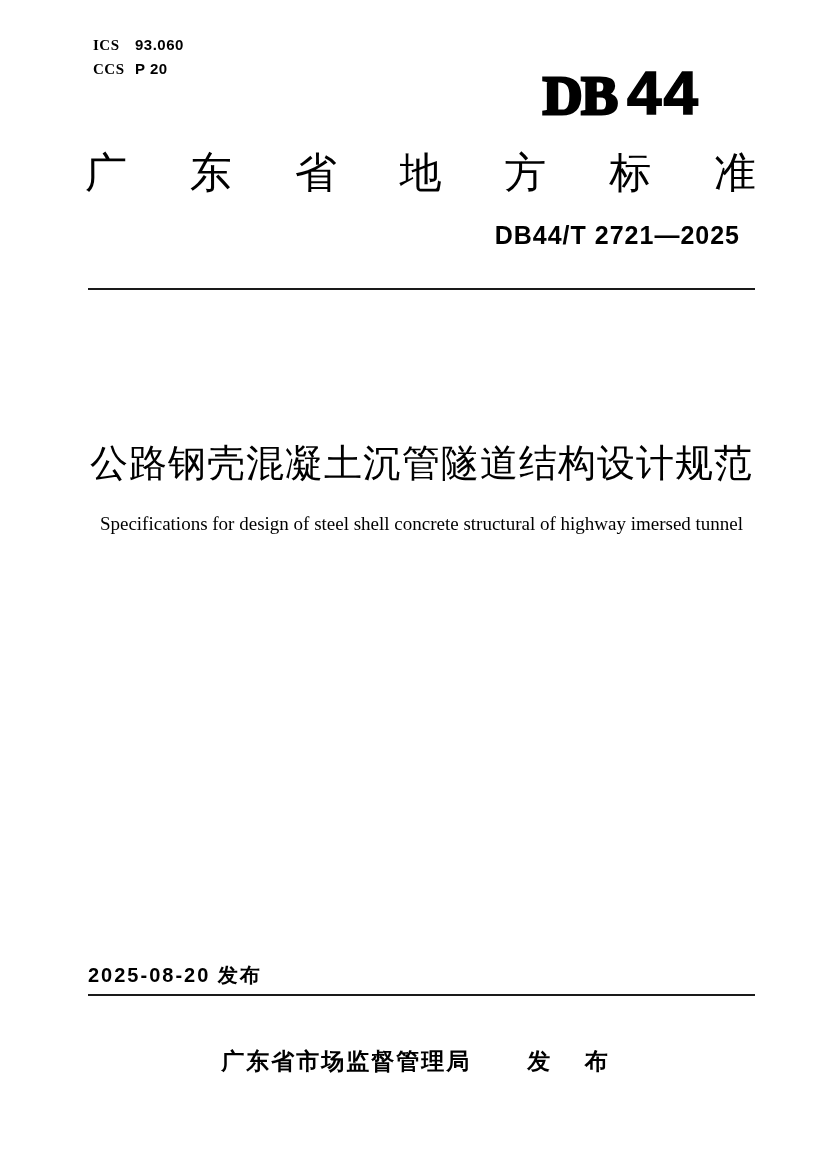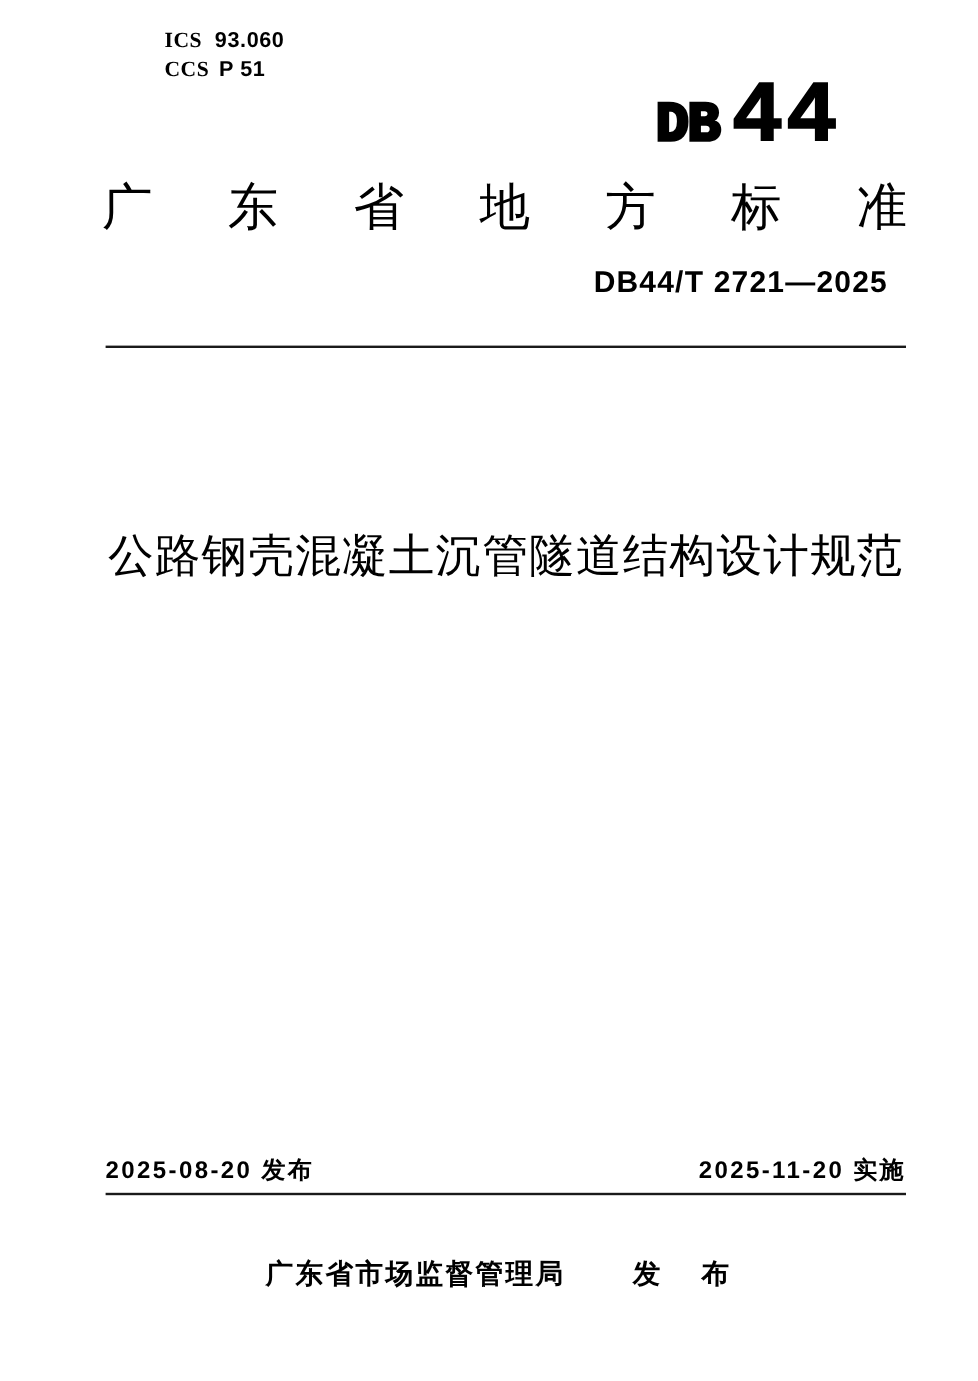--- a/index.html
+++ b/index.html
@@ -11,25 +11,24 @@
     background: #ffffff;
     color: #000;
     font-family: "Liberation Sans", sans-serif;
     overflow: hidden;
   }
 
   
   .ics-block {
     position: absolute;
     left: 93px;
-    top: 21px;
-    font-size: 18px;
+    top: 33px;
+    font-size: 15px;
     line-height: 24px;
     letter-spacing: 0.5px;
-    margin-left: 44px;
   }
   .ics-label {
     font-family: "Liberation Serif", serif;
     font-weight: bold;
     display: inline-block;
     min-width: 34px;
   }
   .ics-value {
     font-family: "Liberation Sans", sans-serif;
     font-weight: bold;
@@ -38,31 +37,31 @@
 
   
   .db-logo {
     position: absolute;
     top: 62px;
     right: 115px;
     line-height: 1;
     white-space: nowrap;
   }
   .logo-db {
-    font-family: Liberation Mono, monospace;
+    font-family: Liberation Serif, serif;
     font-weight: 900;
-    font-size: 46px;
+    font-size: 55px;
     letter-spacing: -1px;
     -webkit-text-stroke: 3px #000;
     paint-order: stroke fill;
   }
   .logo-num {
-    font-family: Liberation Mono, monospace;
+    font-family: Liberation Sans, sans-serif;
     font-weight: 900;
-    font-size: 72px;
+    font-size: 62px;
     margin-left: 10px;
     letter-spacing: 2px;
     -webkit-text-stroke: 1.5px #000;
     paint-order: stroke fill;
   }
 
   
   .standard-name {
     position: absolute;
     left: 85px;
@@ -158,21 +157,21 @@
 </head>
 <body>
 
 <div class="page">
 
   <div class="ics-block">
     <div>
       <span class="ics-label">ICS</span><span class="ics-value">93.060</span>
     </div>
     <div>
-      <span class="ics-label">CCS</span><span class="ics-value">P 51</span>
+      <span class="ics-label">CCS</span><span class="ics-value">P 20</span>
     </div>
   </div>
 
   <div class="db-logo">
     <span class="logo-db">DB</span><span class="logo-num">44</span>
   </div>
 
   <div class="standard-name">
     <span>广</span>
     <span>东</span>
@@ -182,24 +181,24 @@
     <span>标</span>
     <span>准</span>
   </div>
 
   <div class="doc-number">DB44/T 2721—2025</div>
 
   <div class="rule top-rule"></div>
 
   <h1 class="title-zh">公路钢壳混凝土沉管隧道结构设计规范</h1>
 
+  <div class="title-en">Specifications for design of steel shell concrete structural of highway imersed tunnel</div>
 
   <div class="dates-row">
     <span>2025-08-20 发布</span>
-    <span>2025-11-20 实施</span>
   </div>
 
   <div class="rule bottom-rule"></div>
 
   <div class="publisher-row">
     <span>广东省市场监督管理局</span>
     <span class="publish-label">发 布</span>
   </div>
 
 </div>

